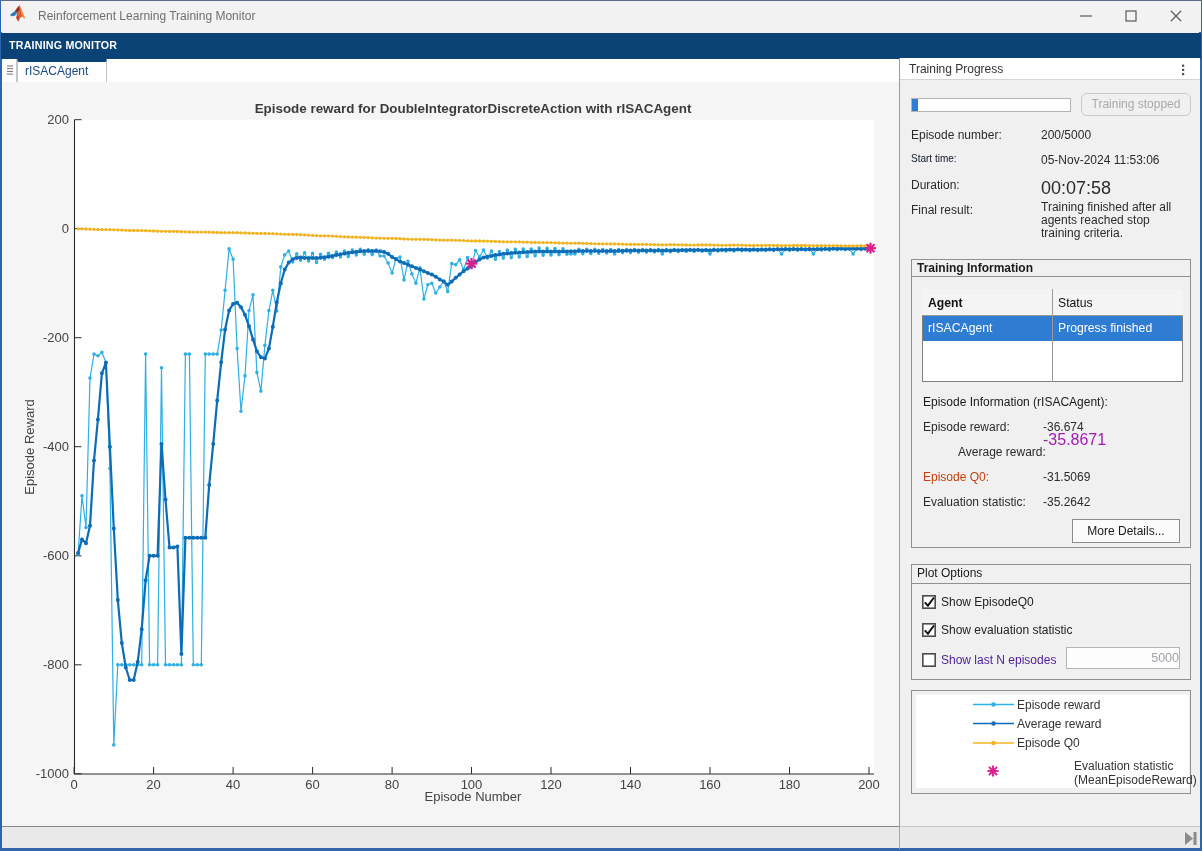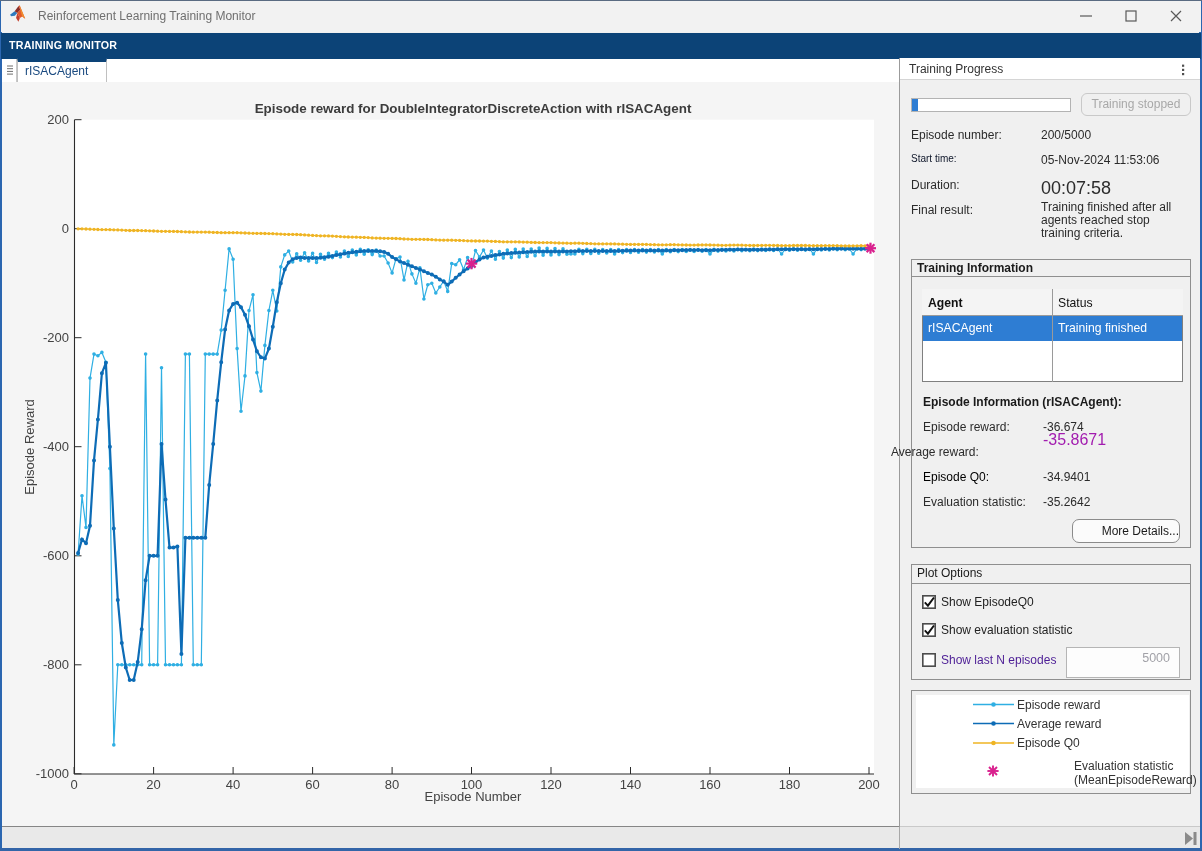--- a/index.html
+++ b/index.html
@@ -100,49 +100,49 @@
 <div class="abs" style="left:917px;top:261px;font-size:12px;color:#1a1a1a;font-weight:bold;white-space:nowrap">Training Information</div>
 <div class="abs" style="left:911px;top:276px;width:280px;height:1px;background:#8f8f8f"></div>
 <div class="abs" style="left:922px;top:289px;width:261px;height:93px;background:#fff;border:1px solid #7f7f7f"></div>
 <div class="abs" style="left:922px;top:289px;width:261px;height:27px;background:#f4f4f4;border-bottom:1px solid #9a9a9a"></div>
 <div class="abs" style="left:1052px;top:289px;width:1px;height:93px;background:#9a9a9a"></div>
 <div class="abs" style="left:928px;top:296px;font-size:12.2px;color:#111;font-weight:bold;white-space:nowrap">Agent</div>
 <div class="abs" style="left:1058px;top:296px;font-size:12.2px;color:#111;font-weight:normal;white-space:nowrap">Status</div>
 <div class="abs" style="left:923px;top:316px;width:259px;height:25px;background:#2e7dd3"></div>
 <div class="abs" style="left:1052px;top:316px;width:1px;height:25px;background:#9a9a9a"></div>
 <div class="abs" style="left:928px;top:321px;font-size:12.2px;color:#fff;white-space:nowrap">rISACAgent</div>
-<div class="abs" style="left:1058px;top:321px;font-size:12.2px;color:#fff;white-space:nowrap">Training finished</div>
-<div class="abs" style="left:923px;top:395px;font-size:12px;color:#1a1a1a;font-weight:bold;white-space:nowrap">Episode Information (rISACAgent):</div>
+<div class="abs" style="left:1058px;top:321px;font-size:12.2px;color:#fff;white-space:nowrap">Progress finished</div>
+<div class="abs" style="left:923px;top:395px;font-size:12px;color:#1a1a1a;font-weight:normal;white-space:nowrap">Episode Information (rISACAgent):</div>
 <div class="abs" style="left:923px;top:420px;font-size:12px;color:#2b2b2b;white-space:nowrap">Episode reward:</div>
 <div class="abs" style="left:1043px;top:420px;font-size:12px;color:#2b2b2b;white-space:nowrap">-36.674</div>
-<div class="abs" style="left:891px;top:445px;font-size:12px;color:#2b2b2b;white-space:nowrap">Average reward:</div>
+<div class="abs" style="left:958px;top:445px;font-size:12px;color:#2b2b2b;white-space:nowrap">Average reward:</div>
 <div class="abs" style="left:1043px;top:431px;font-size:16px;color:#a21caf;white-space:nowrap">-35.8671</div>
-<div class="abs" style="left:923px;top:470px;font-size:12px;color:#000000;white-space:nowrap">Episode Q0:</div>
-<div class="abs" style="left:1043px;top:470px;font-size:12px;color:#2b2b2b;white-space:nowrap">-34.9401</div>
+<div class="abs" style="left:923px;top:470px;font-size:12px;color:#c2410c;white-space:nowrap">Episode Q0:</div>
+<div class="abs" style="left:1043px;top:470px;font-size:12px;color:#2b2b2b;white-space:nowrap">-31.5069</div>
 <div class="abs" style="left:923px;top:495px;font-size:12px;color:#2b2b2b;white-space:nowrap">Evaluation statistic:</div>
 <div class="abs" style="left:1043px;top:495px;font-size:12px;color:#2b2b2b;white-space:nowrap">-35.2642</div>
-<div class="abs" style="left:1072px;top:519px;width:108px;height:24px;background:#fbfbfb;border:1px solid #8b8b8b;border-radius:7px;color:#1a1a1a;font-size:12px;text-align:right;line-height:22px">More Details...</div>
+<div class="abs" style="left:1072px;top:519px;width:108px;height:24px;background:#fbfbfb;border:1px solid #8b8b8b;border-radius:0;color:#1a1a1a;font-size:12px;text-align:center;line-height:22px">More Details...</div>
 <div class="abs" style="left:911px;top:564px;width:280px;height:116px;border:1px solid #8f8f8f"></div>
 <div class="abs" style="left:917px;top:566px;font-size:12px;color:#1a1a1a;font-weight:normal;white-space:nowrap">Plot Options</div>
 <div class="abs" style="left:911px;top:583px;width:280px;height:1px;background:#8f8f8f"></div>
 <svg class="abs" style="left:922px;top:595px" width="14" height="14" viewBox="0 0 13 13">
     <rect x="0.75" y="0.75" width="11.5" height="11.5" fill="#fff" stroke="#4d4d4d" stroke-width="1.5"></rect>
     <path d="M2.6 6.9l2.9 3 5.6-7.6" stroke="#101010" stroke-width="1.8" fill="none"></path>
   </svg>
 <div class="abs" style="left:941px;top:595px;font-size:12px;color:#222;white-space:nowrap">Show EpisodeQ0</div>
 <svg class="abs" style="left:922px;top:623px" width="14" height="14" viewBox="0 0 13 13">
     <rect x="0.75" y="0.75" width="11.5" height="11.5" fill="#fff" stroke="#4d4d4d" stroke-width="1.5"></rect>
     <path d="M2.6 6.9l2.9 3 5.6-7.6" stroke="#101010" stroke-width="1.8" fill="none"></path>
   </svg>
 <div class="abs" style="left:941px;top:623px;font-size:12px;color:#222;white-space:nowrap">Show evaluation statistic</div>
 <svg class="abs" style="left:922px;top:653px" width="14" height="14" viewBox="0 0 13 13">
     <rect x="0.75" y="0.75" width="11.5" height="11.5" fill="#fff" stroke="#4d4d4d" stroke-width="1.5"></rect>
   </svg>
 <div class="abs" style="left:941px;top:653px;font-size:12px;color:#4c1d95;white-space:nowrap">Show last N episodes</div>
-<div class="abs" style="left:1066px;top:647px;width:114px;height:31px;background:#fdfdfd;border:1px solid #b5b5b5;color:#a2a2a8;font-size:12.5px;text-align:right;line-height:20px;padding-right:9px">5000</div>
+<div class="abs" style="left:1066px;top:647px;width:114px;height:22px;background:#fdfdfd;border:1px solid #b5b5b5;color:#a2a2a8;font-size:12.5px;text-align:right;line-height:20px;">5000</div>
 <div class="abs" style="left:911px;top:690px;width:280px;height:104px;border:1px solid #8f8f8f"></div>
 <div class="abs" style="left:916px;top:695px;width:273px;height:93px;background:#fff"></div>
 <svg class="abs" style="left:916px;top:695px" width="273" height="93" viewBox="0 0 273 93">
     <line x1="57" y1="9.5" x2="98" y2="9.5" stroke="#2fafe3" stroke-width="1.6"></line>
     <circle cx="77.5" cy="9.5" r="2.3" fill="#2fafe3"></circle>
     <line x1="57" y1="28.5" x2="98" y2="28.5" stroke="#0d6cb6" stroke-width="1.6"></line>
     <circle cx="77.5" cy="28.5" r="2.3" fill="#0d6cb6"></circle>
     <line x1="57" y1="48" x2="98" y2="48" stroke="#efb423" stroke-width="1.6"></line>
     <circle cx="77.5" cy="48" r="2.3" fill="#efb423"></circle>
     <line x1="71.4" y1="76.0" x2="82.6" y2="76.0" stroke="#d9218e" stroke-width="1.9"></line>

